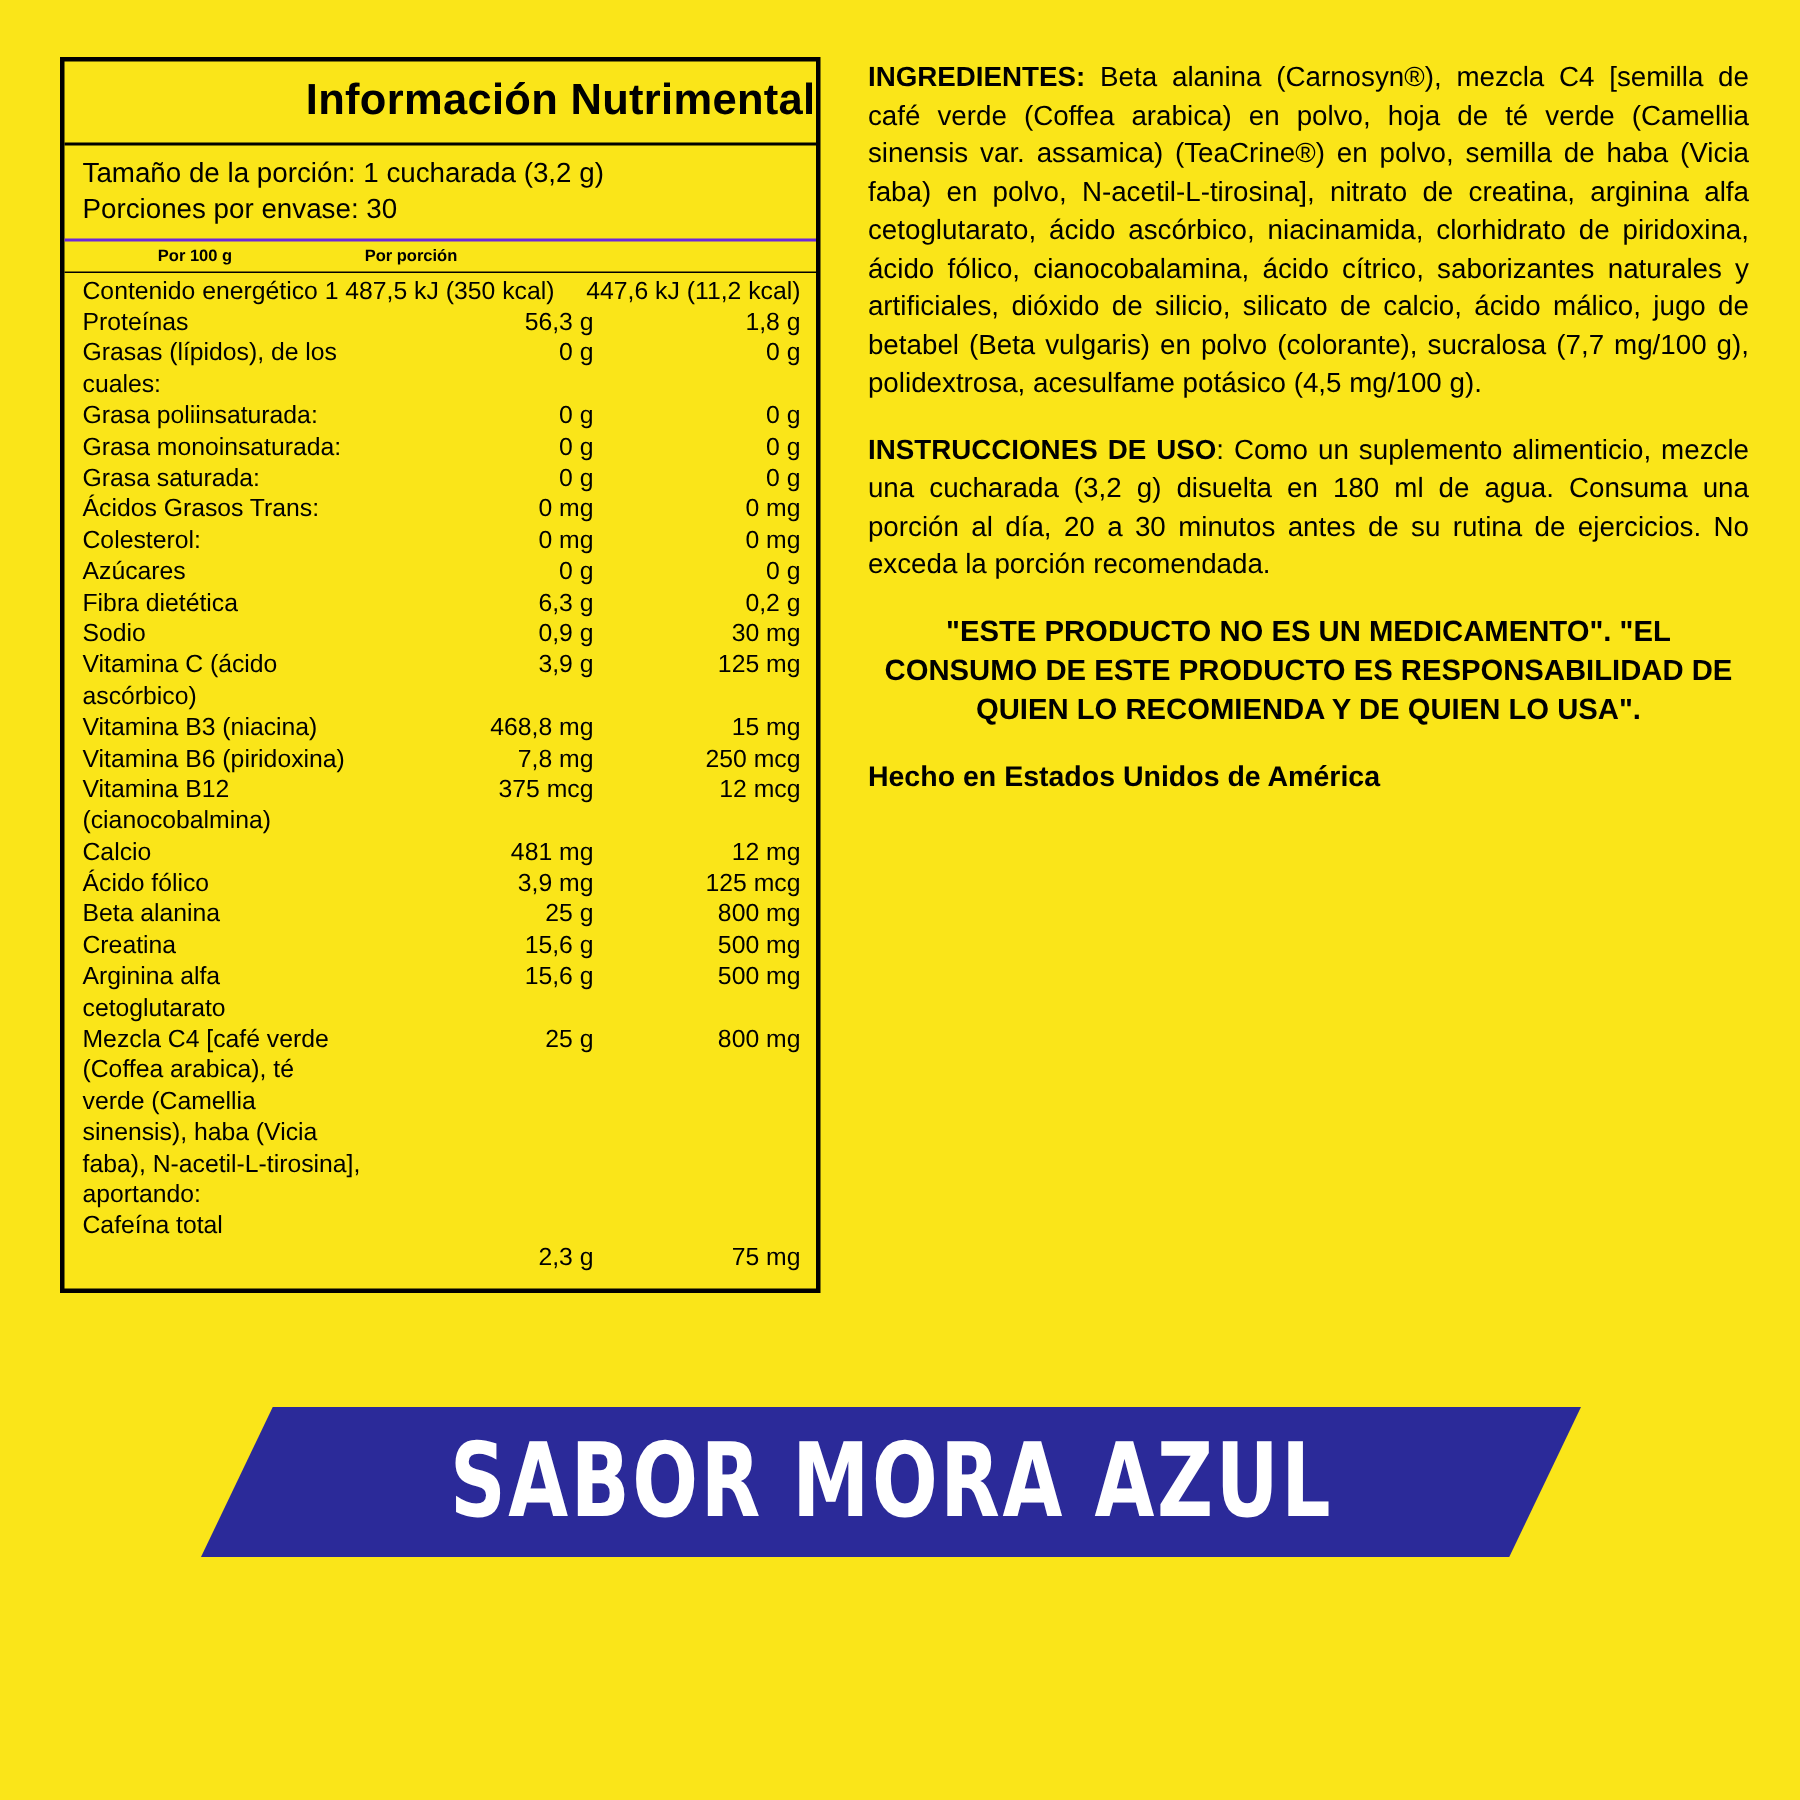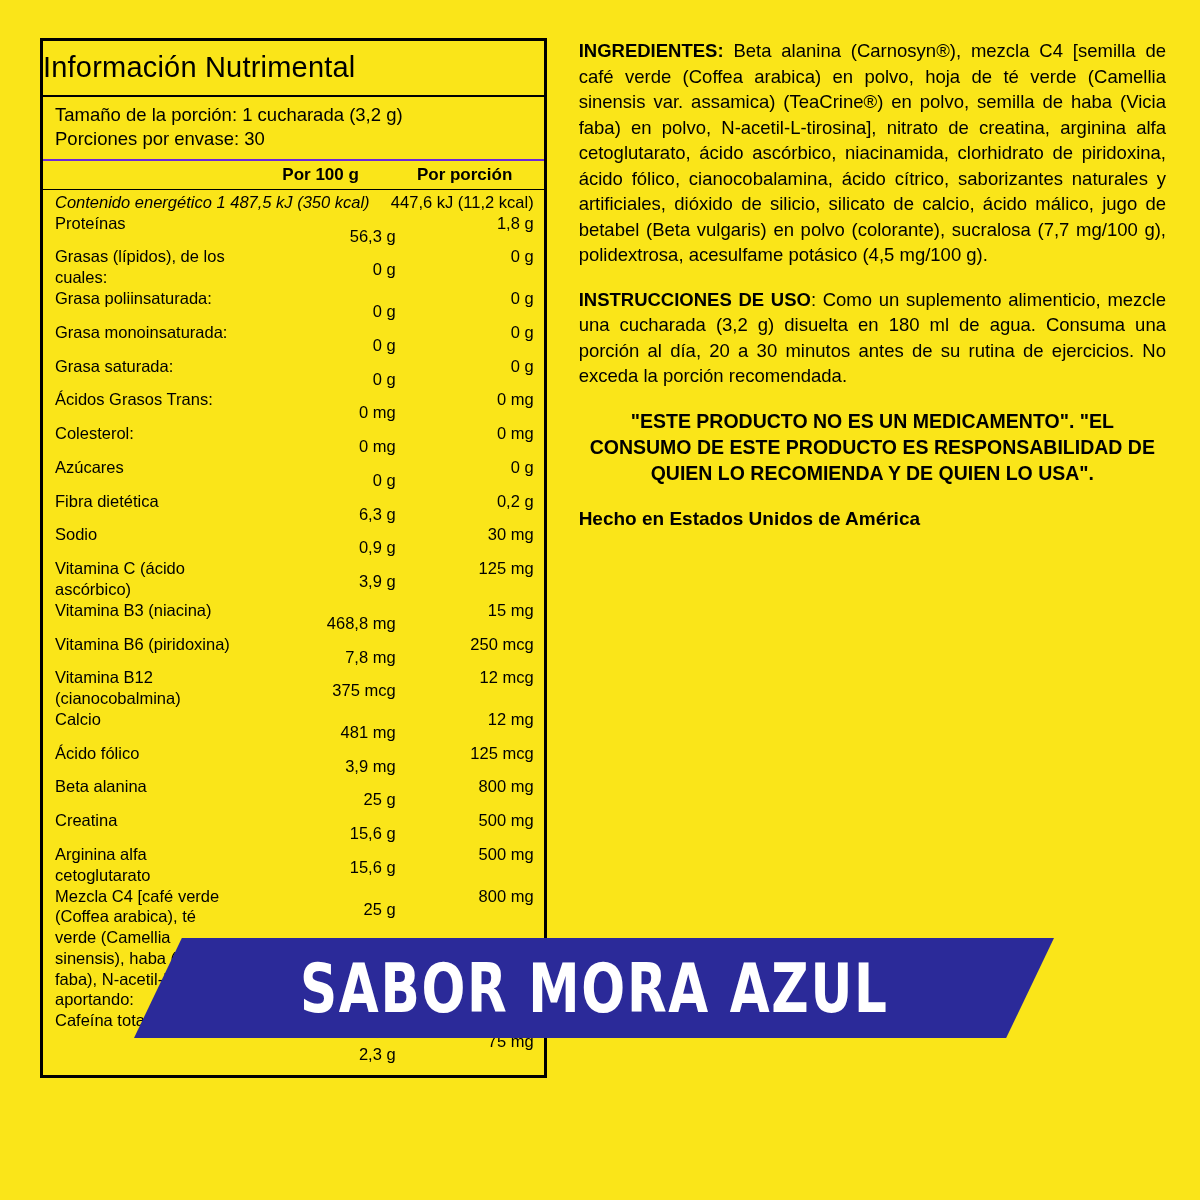--- a/index.html
+++ b/index.html
@@ -33,39 +33,39 @@
   
   .nutrition-panel {
     width: 552px;
     border: 3px solid #000;
     background: #FAE519;
     box-sizing: border-box;
     padding: 0;
   }
 
   .nf-title {
-    text-align: left;
+    text-align: right;
     font-size: 29px;
     padding: 10px 0 11px 0;
     border-bottom: 2px solid #000;
     letter-spacing: 0.2px;
+    font-weight: bold;
   }
 
   .nf-serving {
     padding: 6px 10px 7px 12px;
     border-bottom: 2px solid #6d28d9;
     font-size: 18.5px;
     line-height: 1.32;
   }
 
   .nf-colhead {
     display: flex;
-    justify-content: flex-end;
-    font-weight: bold;
-    font-size: 17px;
+    font-weight: bold;
+    font-size: 11px;
     padding: 4px 10px 4px 12px;
     border-bottom: 1.5px solid #000;
   }
   .nf-colhead .c2 { width: 150px; text-align: center; }
   .nf-colhead .c3 { width: 138px; text-align: center; }
 
   .nf-rows {
     padding: 2px 10px 10px 12px;
     font-size: 16.5px;
     line-height: 1.26;
@@ -77,29 +77,28 @@
   }
   .nf-row .label {
     flex: 1 1 auto;
     padding-right: 4px;
   }
   .nf-row .v1 {
     width: 150px;
     text-align: right;
     flex: 0 0 150px;
     white-space: nowrap;
-    margin-top: 13px;
   }
   .nf-row .v2 {
     width: 138px;
     text-align: right;
     flex: 0 0 138px;
     white-space: nowrap;
   }
-  .nf-row.energy .label { white-space: nowrap; font-style: italic; }
+  .nf-row.energy .label { white-space: nowrap; }
   .nf-row.energy .v1 { width: 0; flex: 0 0 0; }
   .nf-row.energy .v2 { width: 160px; flex: 0 0 160px; text-align: right; }
 
   
   .text-col {
     flex: 1 1 auto;
     padding-left: 32px;
     padding-right: 4px;
     font-size: 18.5px;
     line-height: 1.38;

